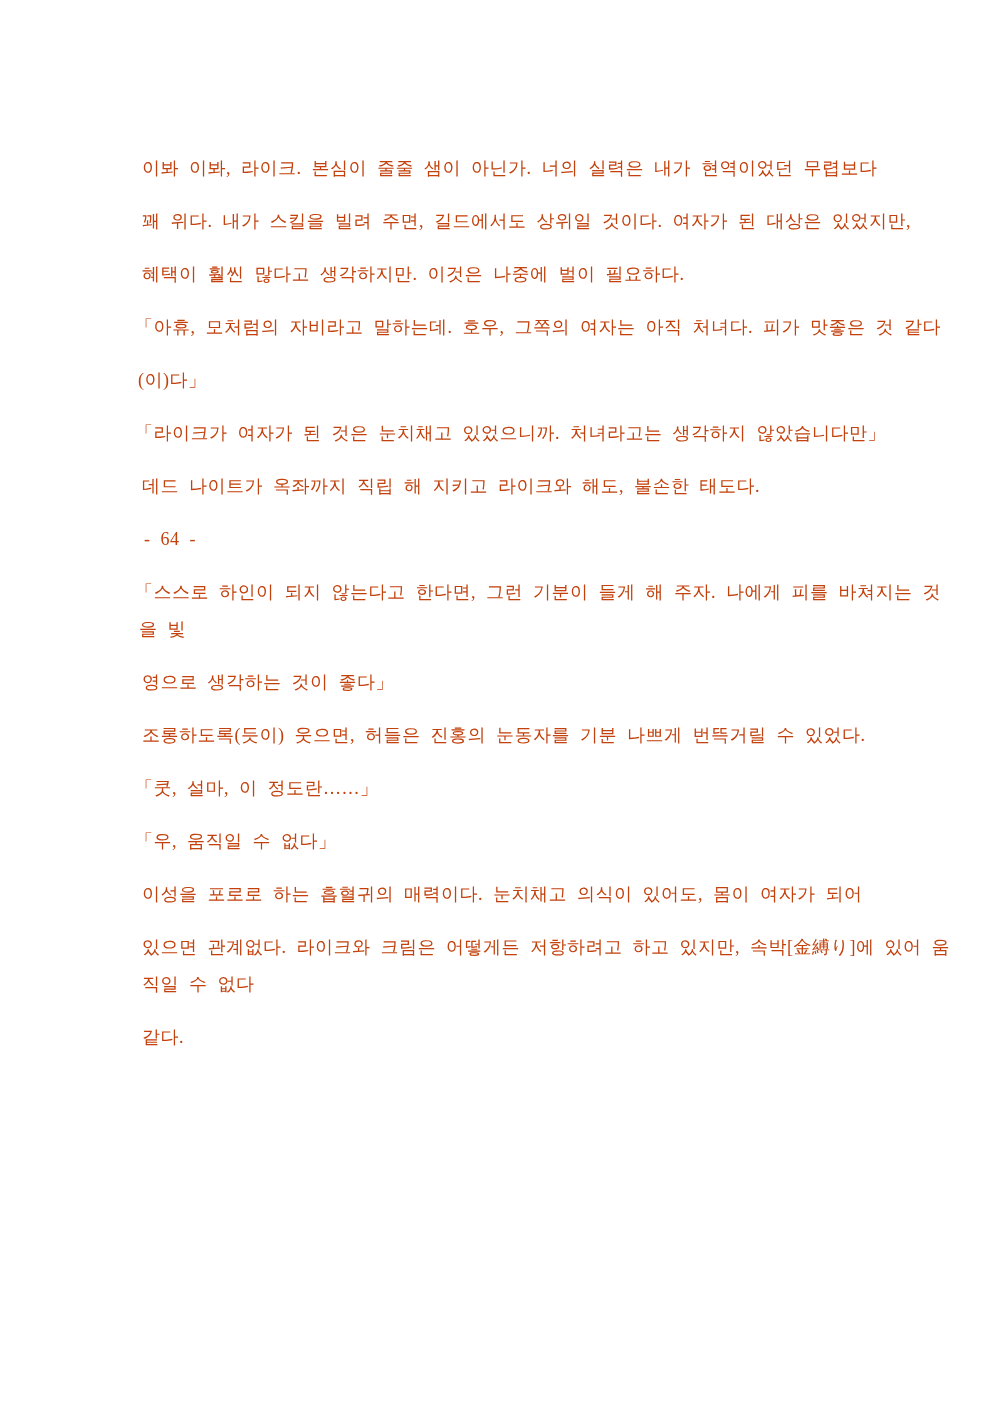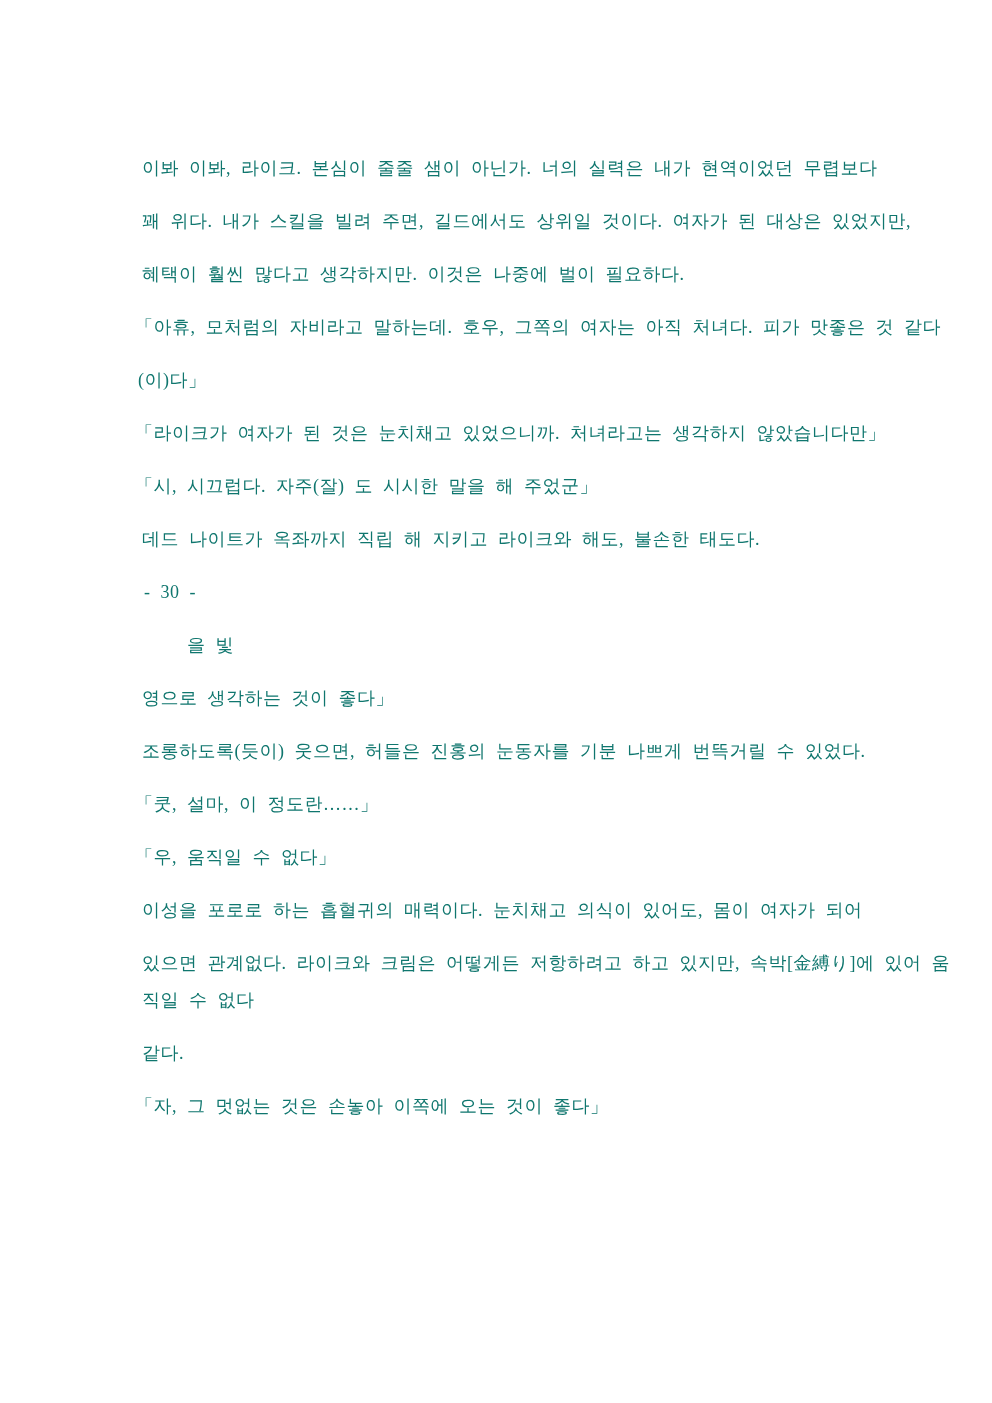--- a/index.html
+++ b/index.html
@@ -7,40 +7,40 @@
     padding: 0;
     background: #ffffff;
   }
   .page {
     position: relative;
     width: 992px;
     height: 1403px;
     background: #ffffff;
     overflow: hidden;
     font-family: "Liberation Serif", "DejaVu Serif", serif;
-    color: #0f766e;
+    color: #c2410c;
   }
   .content {
     position: absolute;
     left: 135px;
     top: 150px;
     width: 760px;
   }
   .para {
     margin: 0 0 16px 0;
     font-size: 18px;
     line-height: 37px;
     letter-spacing: 0.5px;
     word-spacing: 5px;
   }
   .para.narrative { padding-left: 7px; }
   .para.pagenum   { padding-left: 9px; }
   .para.contline  { padding-left: 3px; font-family: Liberation Serif, serif; }
   .line { display: block; white-space: nowrap; }
-  .line.wrap-indent { padding-left: 4px; margin-left: 48px; }
+  .line.wrap-indent { padding-left: 4px; }
 </style>
 </head>
 <body>
 
 <div class="page">
   <div class="content">
 
     <p class="para narrative">
         <span class="line">이봐 이봐, 라이크. 본심이 줄줄 샘이 아닌가. 너의 실력은 내가 현역이었던 무렵보다</span>
       </p>
@@ -59,34 +59,32 @@
 
     <p class="para contline">
         <span class="line">(이)다」</span>
       </p>
 
 
     <p class="para quote">
         <span class="line">「라이크가 여자가 된 것은 눈치채고 있었으니까. 처녀라고는 생각하지 않았습니다만」</span>
       </p>
 
-    <p class="para quote">
-        <span class="line">「시, 시끄럽다. 자주(잘) 도 시시한 말을 해 주었군」</span>
-      </p>
 
 
     <p class="para narrative">
         <span class="line">데드 나이트가 옥좌까지 직립 해 지키고 라이크와 해도, 불손한 태도다.</span>
       </p>
 
     <p class="para pagenum">
-        <span class="line">- 30 -</span>
+        <span class="line">- 64 -</span>
       </p>
 
     <p class="para quote">
+        <span class="line">「스스로 하인이 되지 않는다고 한다면, 그런 기분이 들게 해 주자. 나에게 피를 바쳐지는 것</span>
         <span class="line wrap-indent">을 빛</span>
       </p>
 
     <p class="para narrative">
         <span class="line">영으로 생각하는 것이 좋다」</span>
       </p>
 
     <p class="para narrative">
         <span class="line">조롱하도록(듯이) 웃으면, 허들은 진홍의 눈동자를 기분 나쁘게 번뜩거릴 수 있었다.</span>
       </p>
@@ -105,18 +103,15 @@
 
     <p class="para narrative">
         <span class="line">있으면 관계없다. 라이크와 크림은 어떻게든 저항하려고 하고 있지만, 속박[金縛り]에 있어 움</span>
         <span class="line">직일 수 없다</span>
       </p>
 
     <p class="para narrative">
         <span class="line">같다.</span>
       </p>
 
-    <p class="para quote">
-        <span class="line">「자, 그 멋없는 것은 손놓아 이쪽에 오는 것이 좋다」</span>
-      </p>
 
   </div>
 </div>
 
 </body></html>

